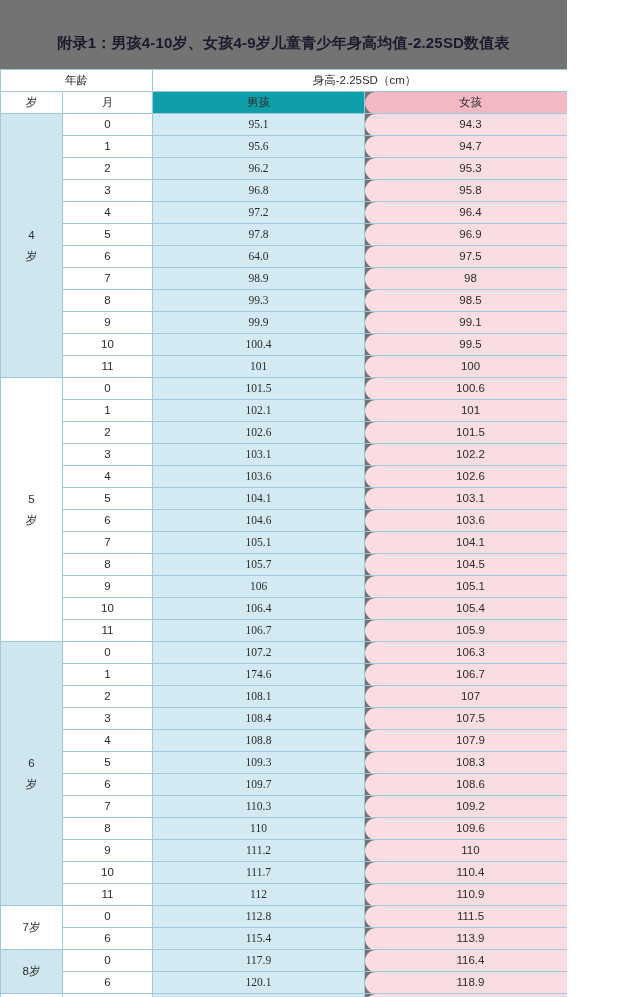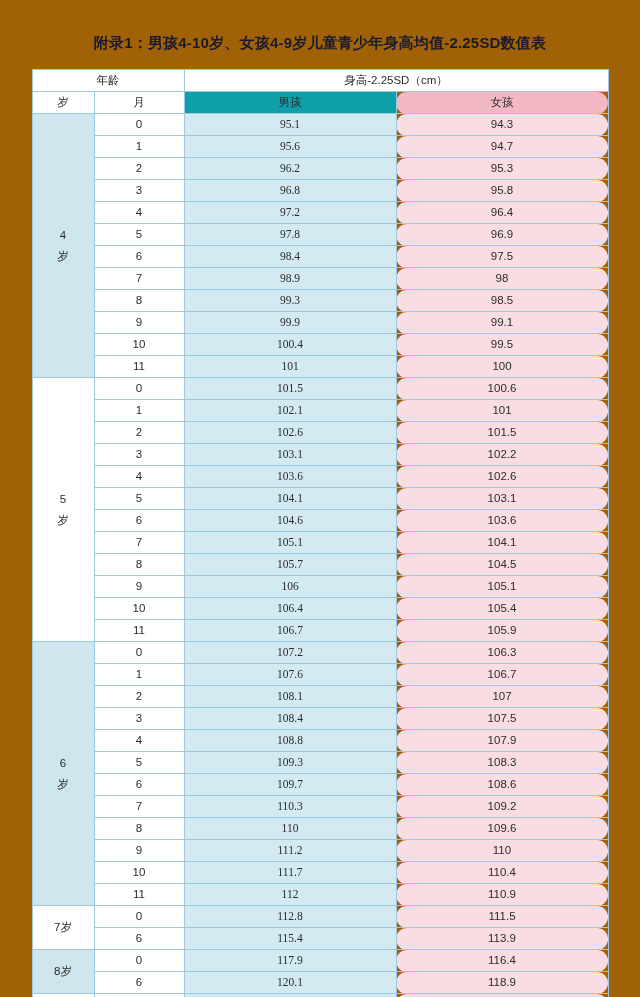--- a/index.html
+++ b/index.html
@@ -2,24 +2,24 @@
 <html><head>
 <meta charset="utf-8">
 <style>
   * { box-sizing: border-box; }
   html, body {
     margin: 0; padding: 0;
     background: #ffffff;
     font-family: "Liberation Sans", sans-serif;
   }
   .page {
-    width: 640px;
+    width: 567px;
     height: 997px;
     position: relative;
-    background: #a16207;
+    background: #737373;
     overflow: hidden;
   }
   .title {
     text-align: center;
     font-size: 15px;
     font-weight: bold;
     color: #1a1a2e;
     padding: 34px 20px 16px 20px;
     letter-spacing: 0.2px;
   }
@@ -153,21 +153,21 @@
           <td class="c-boy">97.2</td>
           <td class="c-girl">96.4</td>
         </tr>
         <tr>
           <td class="c-month">5</td>
           <td class="c-boy">97.8</td>
           <td class="c-girl">96.9</td>
         </tr>
         <tr>
           <td class="c-month">6</td>
-          <td class="c-boy">98.4</td>
+          <td class="c-boy">64.0</td>
           <td class="c-girl">97.5</td>
         </tr>
         <tr>
           <td class="c-month">7</td>
           <td class="c-boy">98.9</td>
           <td class="c-girl">98</td>
         </tr>
         <tr>
           <td class="c-month">8</td>
           <td class="c-boy">99.3</td>
@@ -256,21 +256,21 @@
           <td class="c-agegroup" rowspan="12">
             <div>6</div>
             <div>岁</div>
           </td>
           <td class="c-month">0</td>
           <td class="c-boy">107.2</td>
           <td class="c-girl">106.3</td>
         </tr>
         <tr>
           <td class="c-month">1</td>
-          <td class="c-boy">107.6</td>
+          <td class="c-boy">174.6</td>
           <td class="c-girl">106.7</td>
         </tr>
         <tr>
           <td class="c-month">2</td>
           <td class="c-boy">108.1</td>
           <td class="c-girl">107</td>
         </tr>
         <tr>
           <td class="c-month">3</td>
           <td class="c-boy">108.4</td>

